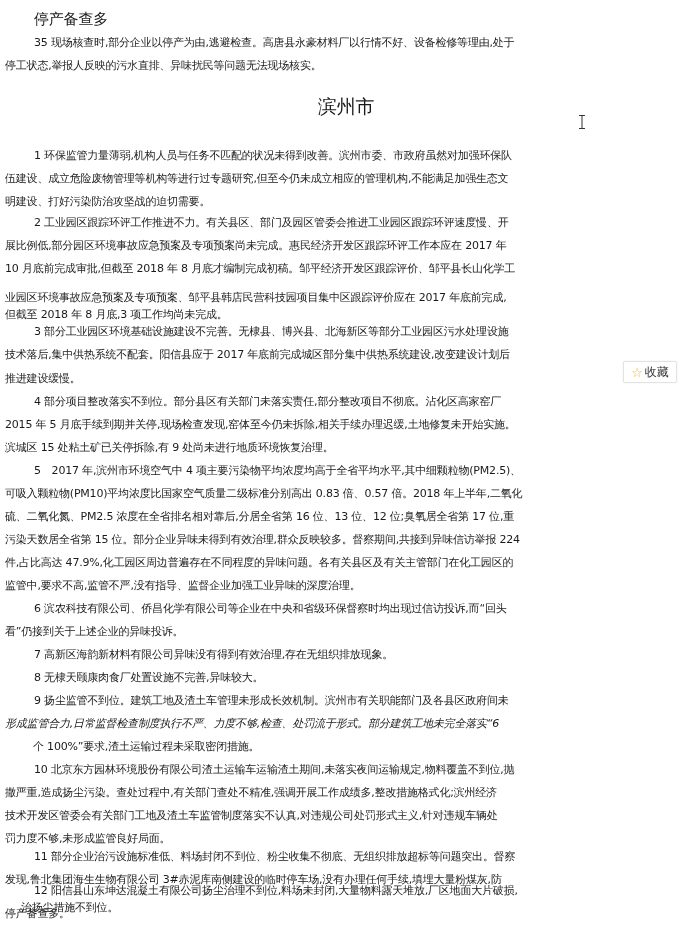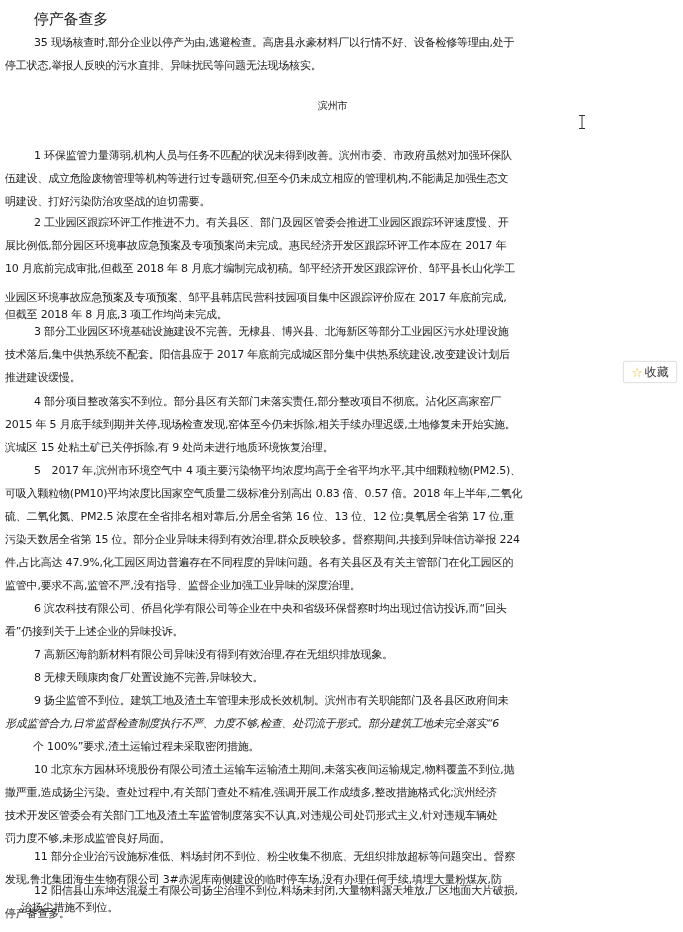--- a/index.html
+++ b/index.html
@@ -8,21 +8,21 @@
     font-family: "DejaVu Sans", "Liberation Sans", sans-serif;
     color: #1a1a1a;
   }
   .page { position: absolute; left: 0; top: 0; width: 683px; }
   .line {
     position: absolute; left: 5px; white-space: nowrap;
     font-size: 11px; line-height: 22px; letter-spacing: -0.2px;
   }
   .indent { left: 34px; }
   .section-head { font-size: 15px; }
-  .city-title { font-size: 10px; left: 318px; }
+  .city-title { font-size: 19px; left: 318px; }
   .fav-btn {
     position: absolute; left: 623px; top: 361px; width: 54px; height: 22px;
     border: 1px solid #e3e3e3; border-radius: 2px; background: #fff;
     box-sizing: border-box; display: flex; align-items: center; justify-content: center;
     font-size: 12px; color: #333; box-shadow: 0 0 2px rgba(0,0,0,0.08);
   }
   .fav-btn .star { color: #f0b429; font-size: 13px; margin-right: 2px; }
   .cursor {
     position: absolute; left: 578px; top: 115px; width: 8px; height: 14px;
   }
@@ -47,21 +47,21 @@
   <div class="line" style="top: 191px;">明建设、打好污染防治攻坚战的迫切需要。</div>
 
   <div class="line indent" style="top:212px">2 工业园区跟踪环评工作推进不力。有关县区、部门及园区管委会推进工业园区跟踪环评速度慢、开</div>
   <div class="line" style="top:235px">展比例低,部分园区环境事故应急预案及专项预案尚未完成。惠民经济开发区跟踪环评工作本应在 2017 年</div>
   <div class="line" style="top:258px">10 月底前完成审批,但截至 2018 年 8 月底才编制完成初稿。邹平经济开发区跟踪评价、邹平县长山化学工</div>
   <div class="line" style="top:287px">业园区环境事故应急预案及专项预案、邹平县韩店民营科技园项目集中区跟踪评价应在 2017 年底前完成,</div>
   <div class="line" style="top:304px">但截至 2018 年 8 月底,3 项工作均尚未完成。</div>
 
   <div class="line indent" style="top: 321px;">3 部分工业园区环境基础设施建设不完善。无棣县、博兴县、北海新区等部分工业园区污水处理设施</div>
   <div class="line" style="top: 344px;">技术落后,集中供热系统不配套。阳信县应于 2017 年底前完成城区部分集中供热系统建设,改变建设计划后</div>
-  <div class="line" style="top: 367px;">推进建设缓慢。</div>
+  <div class="line" style="top: 367px; font-family: Liberation Serif, serif;">推进建设缓慢。</div>
 
   <div class="fav-btn">
     <span class="star">☆</span>
     <span>收藏</span>
   </div>
 
   <div class="line indent" style="top: 391px;">4 部分项目整改落实不到位。部分县区有关部门未落实责任,部分整改项目不彻底。沾化区高家窑厂</div>
   <div class="line" style="top: 414px;">2015 年 5 月底手续到期并关停,现场检查发现,窑体至今仍未拆除,相关手续办理迟缓,土地修复未开始实施。</div>
   <div class="line" style="top: 437px;">滨城区 15 处粘土矿已关停拆除,有 9 处尚未进行地质环境恢复治理。</div>
 

